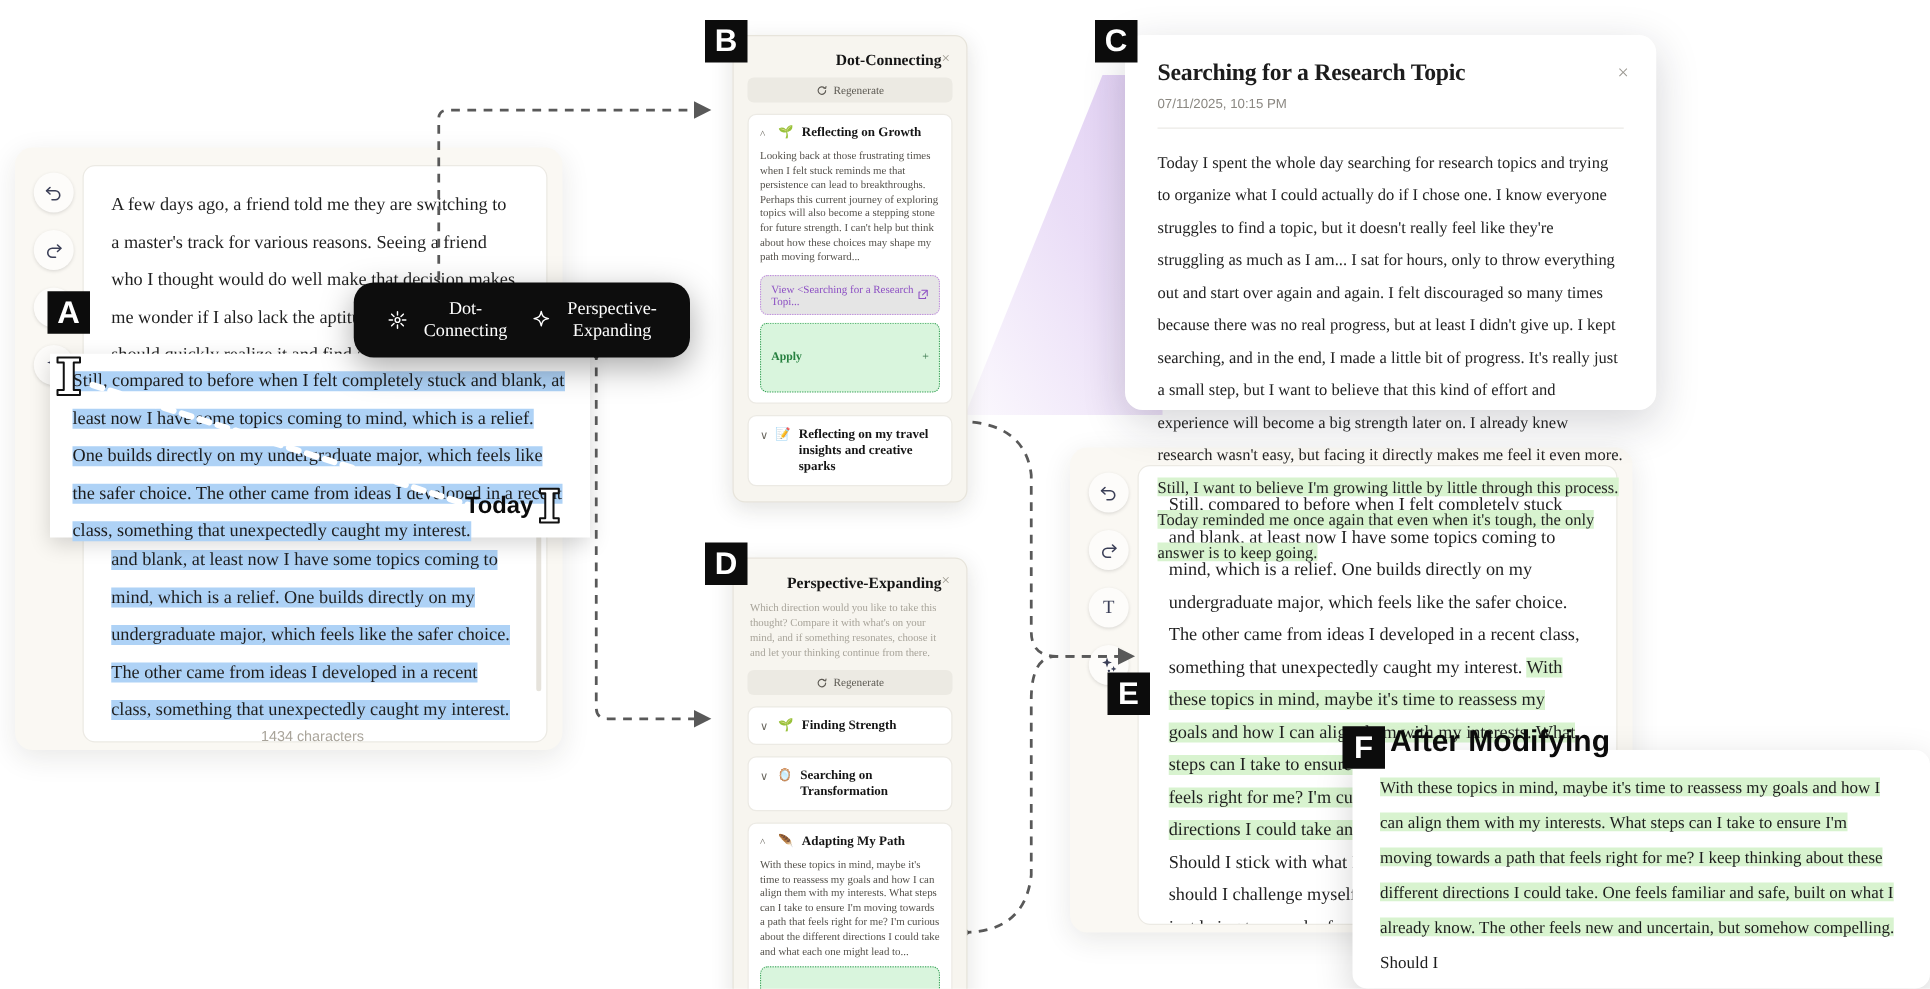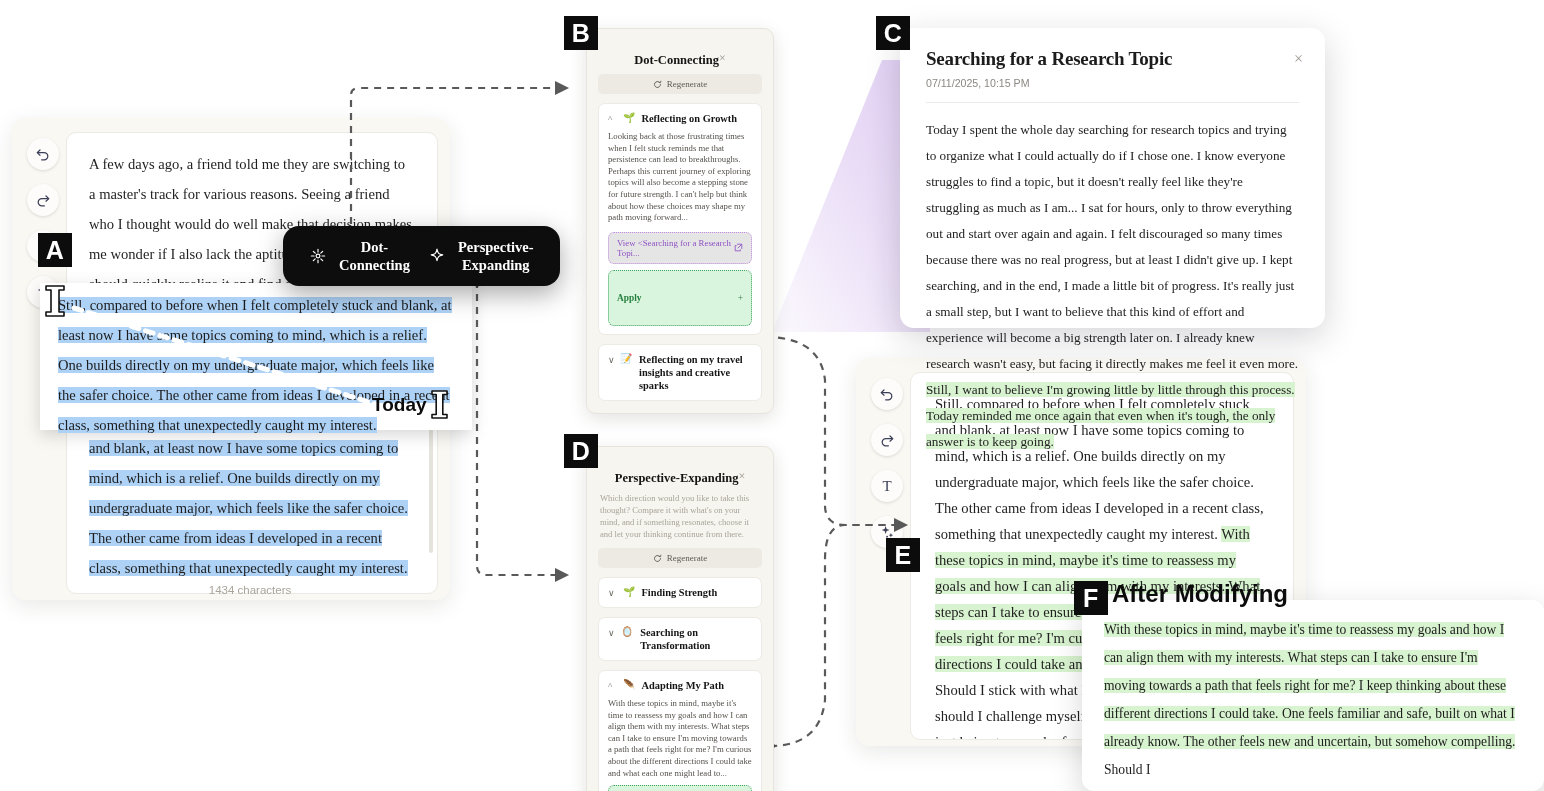--- a/index.html
+++ b/index.html
@@ -44,31 +44,31 @@
   }
   .chip.sq{ width:34px;height:34px; font-size:25px; }
 
   
   .darkbar{
     position:absolute; background:#0d0d0d; color:#fff; border-radius:16px;
     display:flex; align-items:center; gap:18px; padding:12px 26px;
     box-shadow:0 8px 26px rgba(0,0,0,.34); z-index:40;
   }
   .darkbar .opt{ display:flex; align-items:center; gap:12px; }
-  .darkbar .lbl{ font-size:14.5px; font-weight:700; line-height:18px; text-align:center;}
+  .darkbar .lbl{ font-size:14.5px; font-weight:400; line-height:18px; text-align:center;}
   .spark{ width:18px;height:18px; display:block; }
 
   
   .card{
     position:absolute; background:#f7f5ef; border:1px solid #e7e4db; border-radius:10px;
     box-shadow:0 5px 18px rgba(40,35,25,.13); padding:10px 11px 12px;
     z-index:30;
   }
   .card-title{ font-size:12.5px; font-weight:700; color:#141414; }
-  .card-head{ display:flex; justify-content:center; align-items:flex-start; padding:2px 2px 6px;margin-top:12px;}
+  .card-head{ display:flex; justify-content:flex-end; align-items:flex-start; padding:2px 2px 6px;}
   .card-x{ font-size:12px; color:#9a968d; line-height:10px; cursor:pointer;}
   .card-desc{ font-size:8.6px; line-height:12px; color:#a8a49a; padding:0 2px 8px; }
   .regen{
     background:#eceae3; border-radius:5px; text-align:center;
     font-size:9px; color:#5d5a53; padding:5px 0; display:flex;
     align-items:center; justify-content:center; gap:5px;
   }
   .sugg{
     background:#fff; border:1px solid #eceae4; border-radius:7px;
     margin-top:9px; padding:8px 9px;

